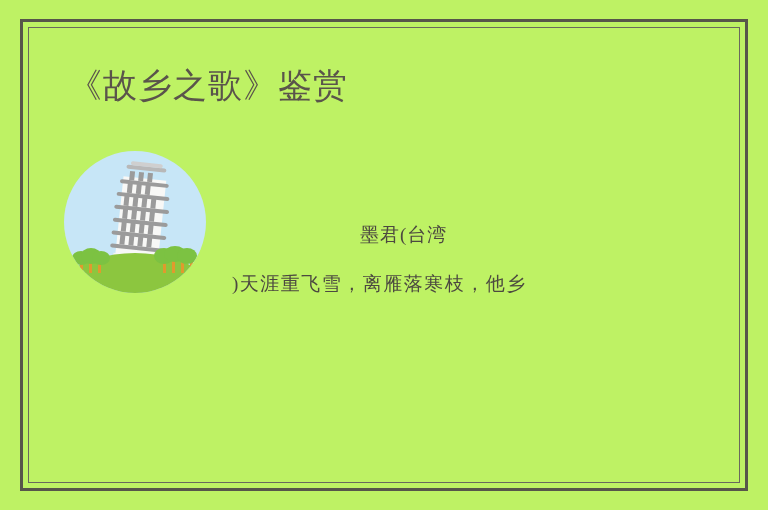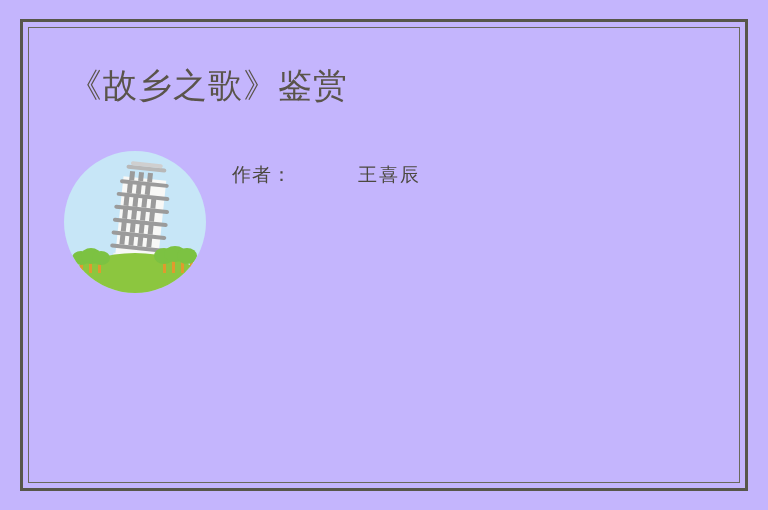--- a/index.html
+++ b/index.html
@@ -12,21 +12,21 @@
     overflow: hidden;
     background: #fdfcf3;
     font-family: "DejaVu Sans", sans-serif;
   }
 
   
   .page {
     position: relative;
     width: 768px;
     height: 510px;
-    background: #c4b5fd;
+    background: #bef264;
   }
 
   .frame-outer {
     position: absolute;
     left: 20px;
     top: 19px;
     width: 728px;
     height: 472px;
     border: 3px solid #57564a;
     box-sizing: border-box;
@@ -193,23 +193,20 @@
           <ellipse cx="100" cy="108" rx="10" ry="8" fill="#7cc242"></ellipse>
           <ellipse cx="111" cy="106" rx="11" ry="8" fill="#7cc242"></ellipse>
           <ellipse cx="123" cy="108" rx="10" ry="8" fill="#7cc242"></ellipse>
         </g>
       </g>
     </svg>
   </div>
 
   <div class="body-text">
 
-    <div class="author-line">
-      <span class="author-label">作者：</span>
-      <span class="author-gap"></span>
-      <span class="author-name">王喜辰</span>
-    </div>
-
-
+
+    <div class="poet-line">墨君(台湾</div>
+
+    <div class="poem-line first">)天涯重飞雪，离雁落寒枝，他乡</div>
 
   </div>
 
 </div>
 
 </body></html>

